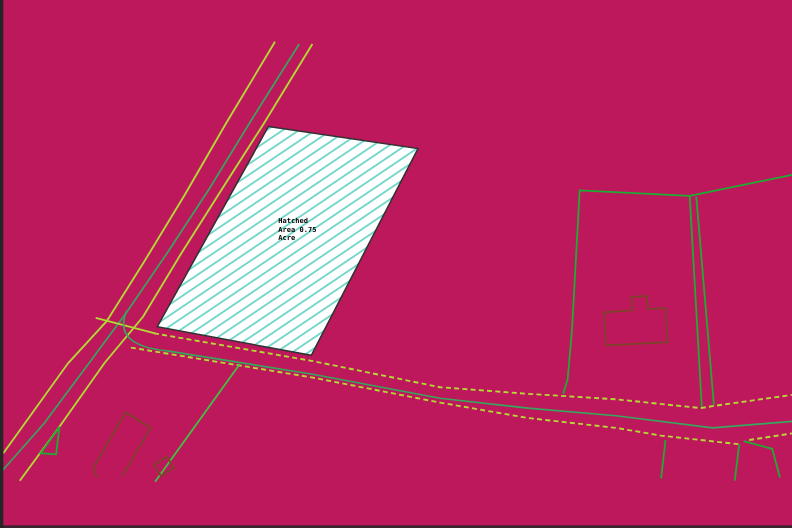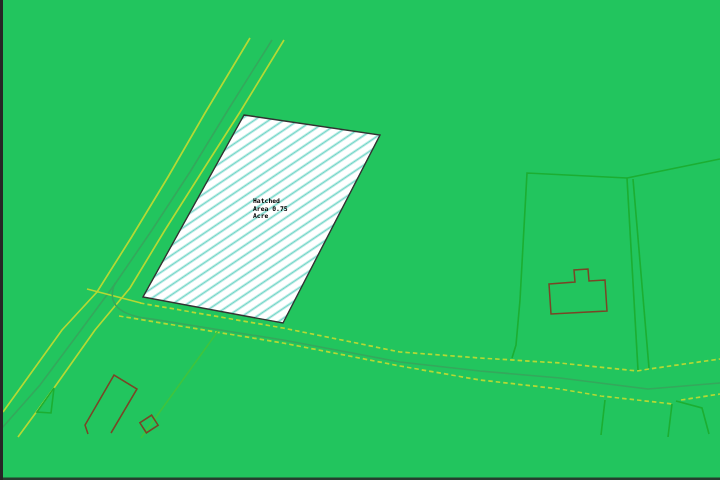--- a/index.html
+++ b/index.html
@@ -23,21 +23,21 @@
   .boundary    { stroke: var(--boundary-green, #1cae32); fill: none; stroke-width: 1.6; }
   .branch      { stroke: var(--branch-green, #3ec43e); fill: none; stroke-width: 1.6; }
   .building    { stroke: var(--building-brown, #7a4526); fill: none; stroke-width: 1.5; }
   .parcel      { stroke: var(--parcel-outline, #323232); stroke-width: 1.4; }
   .border-line { fill: var(--border-black, #262626); }
   .hatch-line  { stroke: var(--hatch-fill-line, #72d6c8); stroke-width: 1.7; }
 </style>
 </head>
 <body>
 
-<div id="plan-wrap" style="background: #22c55e;">
+<div id="plan-wrap" style="background: #be185d;">
   <svg width="720" height="480" viewBox="0 0 720 480">
 
     <defs>
       <pattern id="hatch" patternUnits="userSpaceOnUse" width="10" height="8.2" patternTransform="rotate(-34)">
         <rect width="10" height="8.2" fill="#ffffff"></rect>
         <line class="hatch-line" x1="0" y1="4.1" x2="10" y2="4.1"></line>
       </pattern>
     </defs>
 
     <polyline class="road-edge" points="250,38 205,113 168,177 131,238 97,292 62,330 3,412"></polyline>

